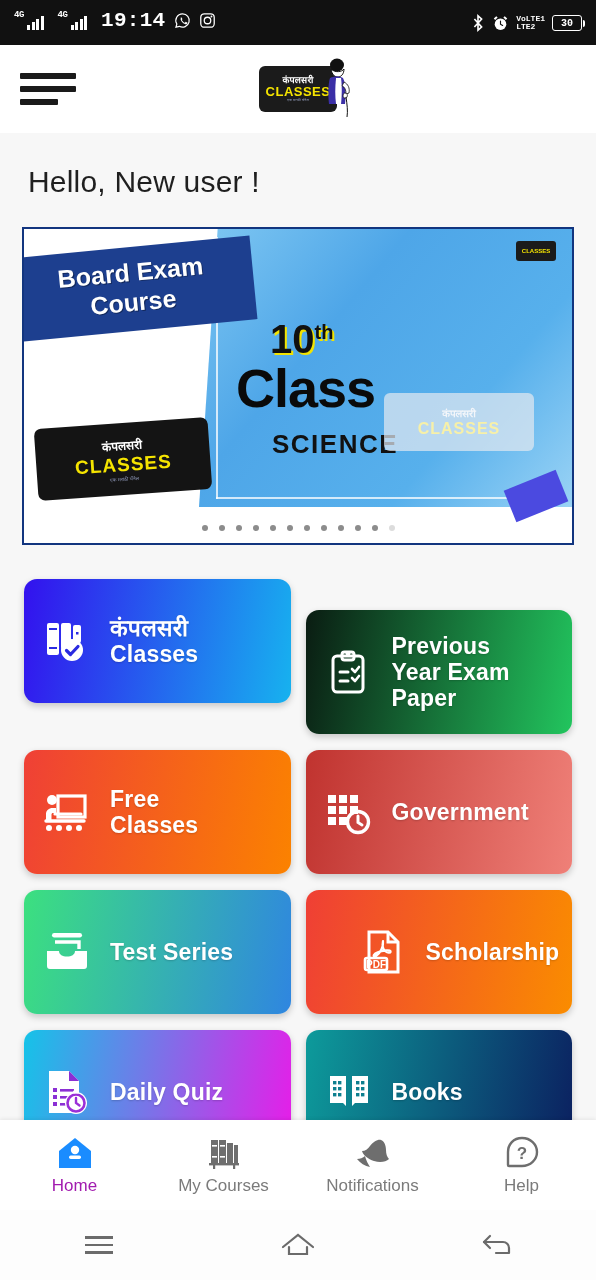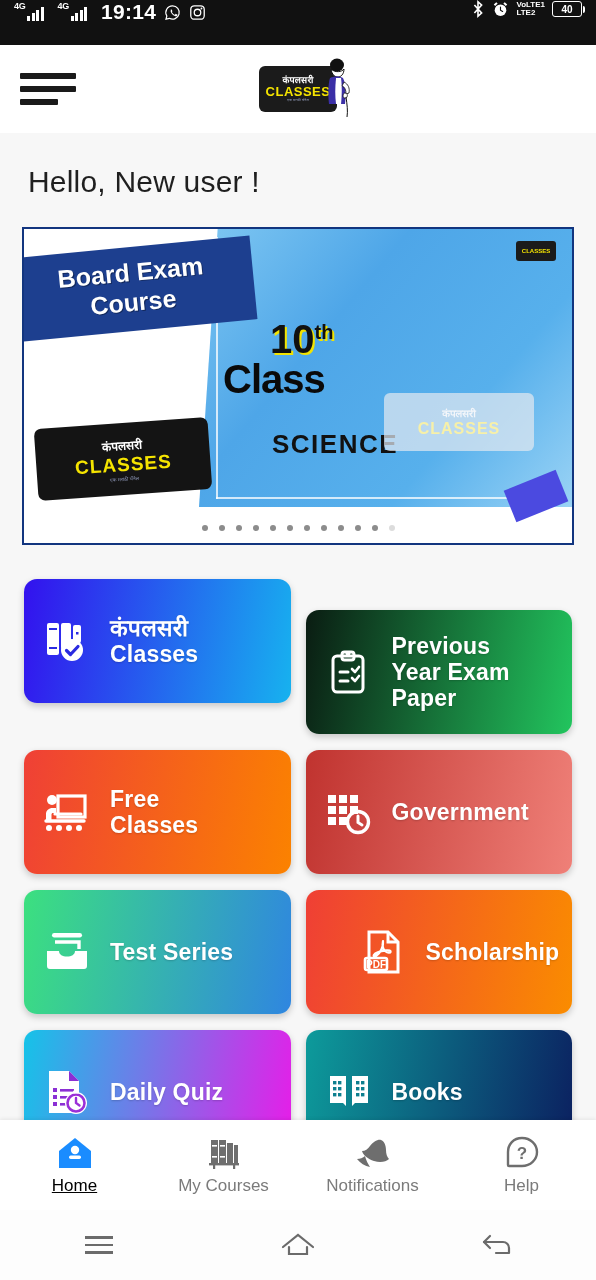--- a/index.html
+++ b/index.html
@@ -6,22 +6,23 @@
   html, body {
     width: 596px; height: 1280px;
     font-family: "Liberation Sans", sans-serif;
     background: #ffffff; overflow: hidden;
   }
   .phone { position: relative; width: 596px; height: 1280px; display: flex; flex-direction: column; }
 
   
   .statusbar {
     height: 45px; background: #111111; color: #ffffff;
-    display: flex; align-items: flex-start; padding: 0 14px;
+    display: flex; align-items: flex-end; padding: 13px 14px;
     flex: 0 0 45px;
+    font-family: Liberation Mono, monospace;
   }
   .sb-left { display: flex; align-items: center; gap: 8px; }
   .sb-right { display: flex; align-items: center; gap: 7px; margin-left: auto; }
   .sig { display: flex; align-items: flex-end; position: relative; padding-left: 13px; height: 18px; }
   .sig .g { position: absolute; left: 0; top: -2px; font-size: 9px; font-weight: bold; letter-spacing: -.3px; }
   .sig i { display: block; width: 3px; background: #fff; margin-right: 1.5px; }
   .sig i:nth-child(2){ height: 5px; } .sig i:nth-child(3){ height: 8px; }
   .sig i:nth-child(4){ height: 11px; } .sig i:nth-child(5){ height: 14px; }
   .sb-time { font-size: 21px; font-weight: bold; letter-spacing: .3px; }
   .sb-ic { font-size: 15px; line-height: 1; }
@@ -73,21 +74,21 @@
   .banner-inline { position: absolute; left: 192px; top: 8px; width: 2px; bottom: 44px; background: rgba(255,255,255,.75); }
   .banner-inline2 { position: absolute; left: 192px; bottom: 44px; right: 10px; height: 2px; background: rgba(255,255,255,.75); }
   .ribbon {
     position: absolute; left: -14px; top: 18px; width: 244px; padding: 10px 0 14px 0;
     background: #1d3f8f; transform: rotate(-5.5deg); text-align: center;
     color: #fff; font-size: 25px; font-weight: bold; line-height: 30px;
     text-shadow: 1px 1px 0 rgba(0,0,0,.35);
   }
   .b-10th { position: absolute; left: 246px; top: 88px; font-size: 40px; font-weight: bold; color: #111; text-shadow: 2px 2px 0 #f2e300; }
   .b-10th sup { font-size: 20px; }
-  .b-class { position: absolute; left: 199px; top: 128px; font-size: 40px; font-weight: bold; color: #0a0a0a; letter-spacing: -1px; }
+  .b-class { position: absolute; left: 212px; top: 128px; font-size: 54px; font-weight: bold; color: #0a0a0a; letter-spacing: -1px; }
   .b-sci { position: absolute; left: 248px; top: 200px; font-size: 26px; font-weight: bold; color: #111; letter-spacing: 1.5px; }
   .b-logo-sm { position: absolute; right: 16px; top: 12px; width: 40px; height: 20px; background: #1b1b1b; border-radius: 3px; display:flex; align-items:center; justify-content:center; }
   .b-logo-sm span { color: #f5e400; font-size: 6px; font-weight: bold; }
   .b-card-l { position: absolute; left: 12px; bottom: 48px; width: 174px; height: 72px; background: #141414; border-radius: 7px; display:flex; flex-direction:column; align-items:center; justify-content:center; transform: rotate(-4deg); }
   .b-card-l .h { color:#fff; font-size: 12px; font-weight: bold; }
   .b-card-l .c { color:#f5e400; font-size: 19px; font-weight: bold; letter-spacing:1px; }
   .b-card-l .s { color:#8f98b8; font-size: 5px; }
   .b-card-r { position: absolute; right: 38px; bottom: 92px; width: 150px; height: 58px; background: rgba(225,232,240,.72); border-radius: 6px; display:flex; flex-direction:column; align-items:center; justify-content:center; }
   .b-card-r .h { color:#f3f6fa; font-size: 10px; font-weight: bold; }
   .b-card-r .c { color:#f7f0a8; font-size: 16px; font-weight: bold; letter-spacing:1px; }
@@ -108,21 +109,21 @@
   .tile .lbl { font-size: 23px; font-weight: bold; line-height: 26px; letter-spacing: .2px; text-shadow: 0 1px 2px rgba(0,0,0,.18); }
 
   
   .bottomnav {
     position: absolute; left: 0; right: 0; bottom: 70px; height: 90px; background: #fff;
     display: flex; align-items: center; z-index: 5; box-shadow: 0 -1px 4px rgba(0,0,0,.08);
   }
   .nav-item { flex: 1; display: flex; flex-direction: column; align-items: center; gap: 4px; cursor: pointer; }
   .nav-item .ni { height: 38px; display: flex; align-items: center; }
   .nav-item .nl { font-size: 17px; color: #7b7b7b; }
-  .nav-item.active .nl { color: #000000; font-weight: normal; text-decoration: underline; }
+  .nav-item.active .nl { color: #a21caf; font-weight: normal; }
 
   
   .sysnav {
     position: absolute; left: 0; right: 0; bottom: 0; height: 70px; background: #fdfdfd;
     display: flex; align-items: center; z-index: 6;
   }
   .sysnav > div { flex: 1; display: flex; align-items: center; justify-content: center; cursor: pointer; }
   .sysnav .recents { display: flex; flex-direction: column; gap: 5px; }
   .sysnav .recents i { display: block; width: 28px; height: 2.4px; background: #6b6b6b; }
 </style>
@@ -174,21 +175,21 @@
         <svg width="17" height="17" viewBox="0 0 24 24">
             <circle cx="12" cy="13" r="8.2" fill="#fff"></circle>
             <path fill="none" stroke="#111" stroke-width="1.6" stroke-linecap="round" d="M12 8.6V13l3 1.8"></path>
             <path fill="#fff" d="M2.5 5 6 1.6l2 2L4.5 7zM21.5 5 18 1.6l-2 2L19.5 7z"></path>
           </svg>
       </span>
       <span class="volte">
         <span>VoLTE1</span><br>
         <span>LTE2</span>
       </span>
-      <span class="batt">40</span>
+      <span class="batt">30</span>
     </div>
   </div>
 
   <div class="appbar">
     <div class="hamburger">
       <span></span>
         <span></span>
         <span></span>
     </div>
     <div class="logo">

